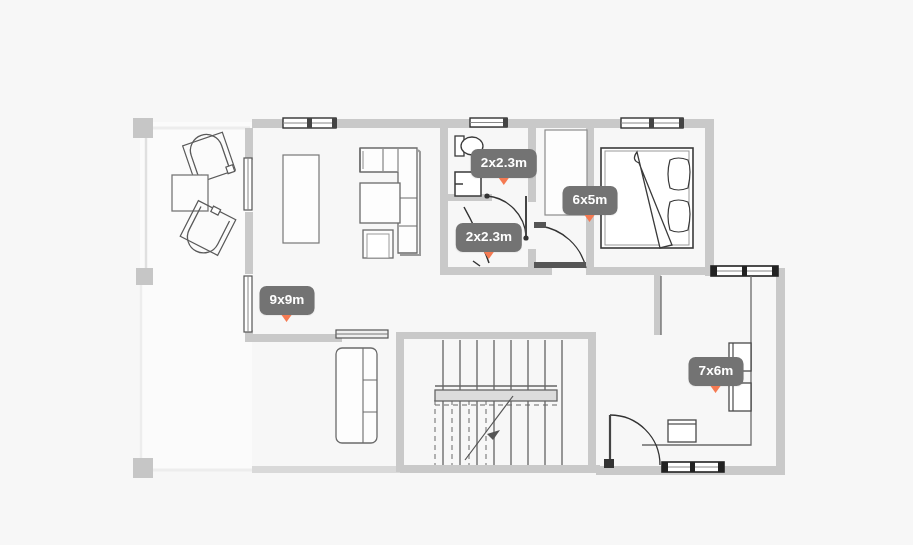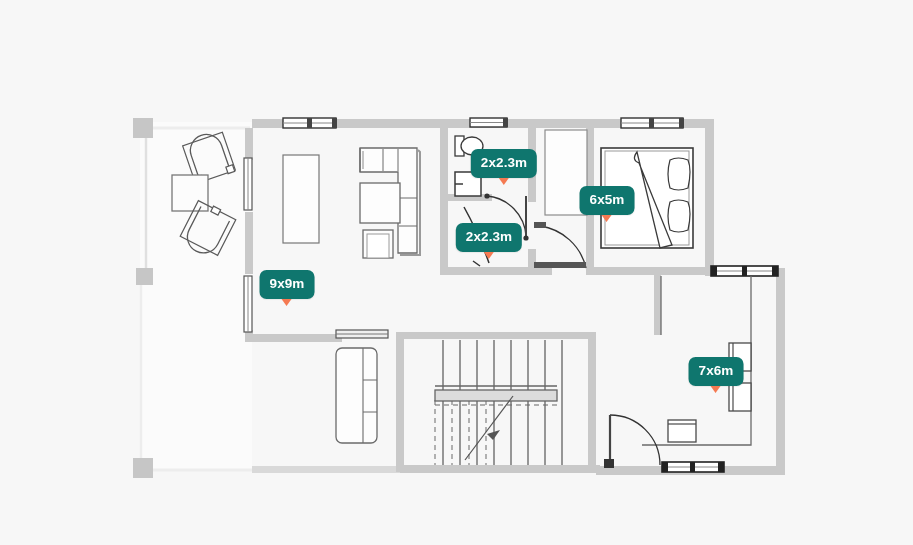--- a/index.html
+++ b/index.html
@@ -9,21 +9,21 @@
     font-family:"Liberation Sans", sans-serif;
     overflow:hidden;
     position:relative;
   }
   #floorplan-root{position:absolute;inset:0;}
   svg#plan{position:absolute;left:0;top:0;width:913px;height:545px;display:block;}
 
   
   .badge{
     position:absolute;
-    background:#0f766e;
+    background:#737373;
     color:#ffffff;
     font-family:"Liberation Sans", sans-serif;
     font-size:13.5px;
     font-weight:700;
     letter-spacing:.1px;
     line-height:1;
     padding:7px 10px 8px 10px;
     border-radius:7px;
     white-space:nowrap;
     transform:translate(-50%,0);
@@ -288,23 +288,23 @@
   </g>
 
   <g fill="none">
     <path d="M610 415 A 50 50 0 0 1 660 465" stroke="#333" stroke-width="1.3"></path>
     <line x1="610" y1="415" x2="610" y2="465" stroke="#444" stroke-width="2.2"></line>
     <rect x="604" y="459" width="10" height="9" fill="#333"></rect>
   </g>
 
 </svg>
 
-<div class="badge" style="left:287px; top:270px;">9x9m</div>
+<div class="badge" style="left:287px; top:286px;">9x9m</div>
 
 <div class="badge" style="left:504px; top:149px;">2x2.3m</div>
 
 <div class="badge" style="left:489px; top:223px;">2x2.3m</div>
 
-<div class="badge" style="left:607px; top:186px;text-align:center;">6x5m</div>
+<div class="badge" style="left:590px; top:186px;text-align:center;">6x5m</div>
 
 <div class="badge" style="left:716px; top:357px;">7x6m</div>
 
 </div>
 
 </body></html>

